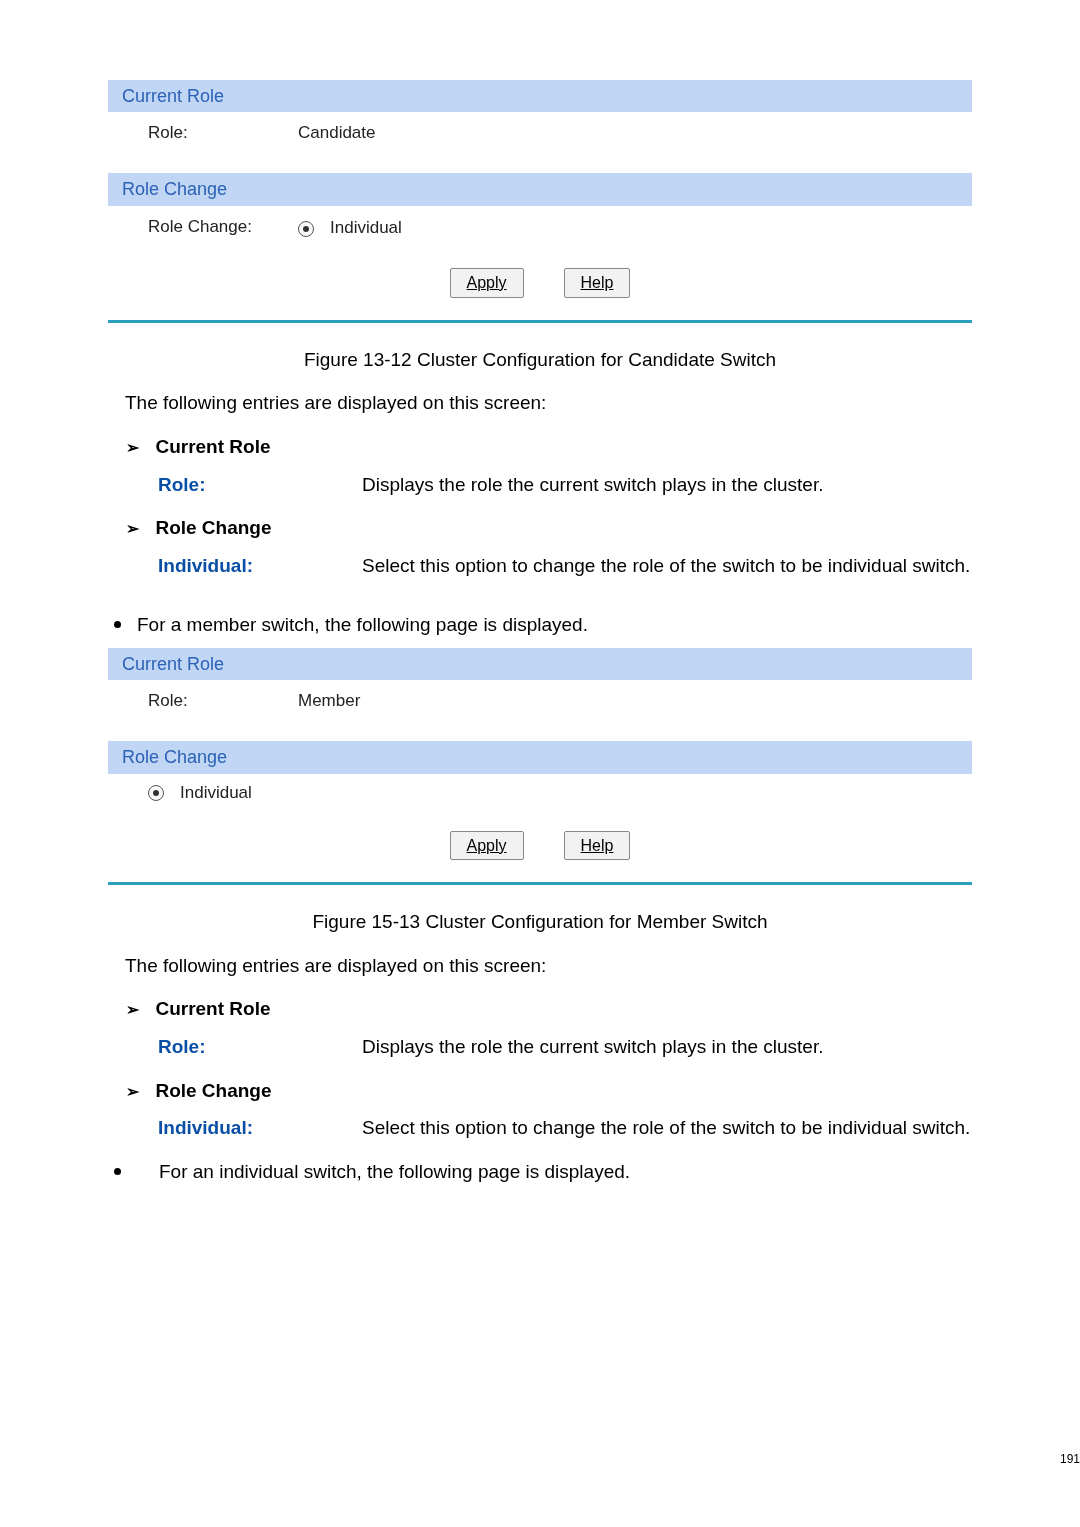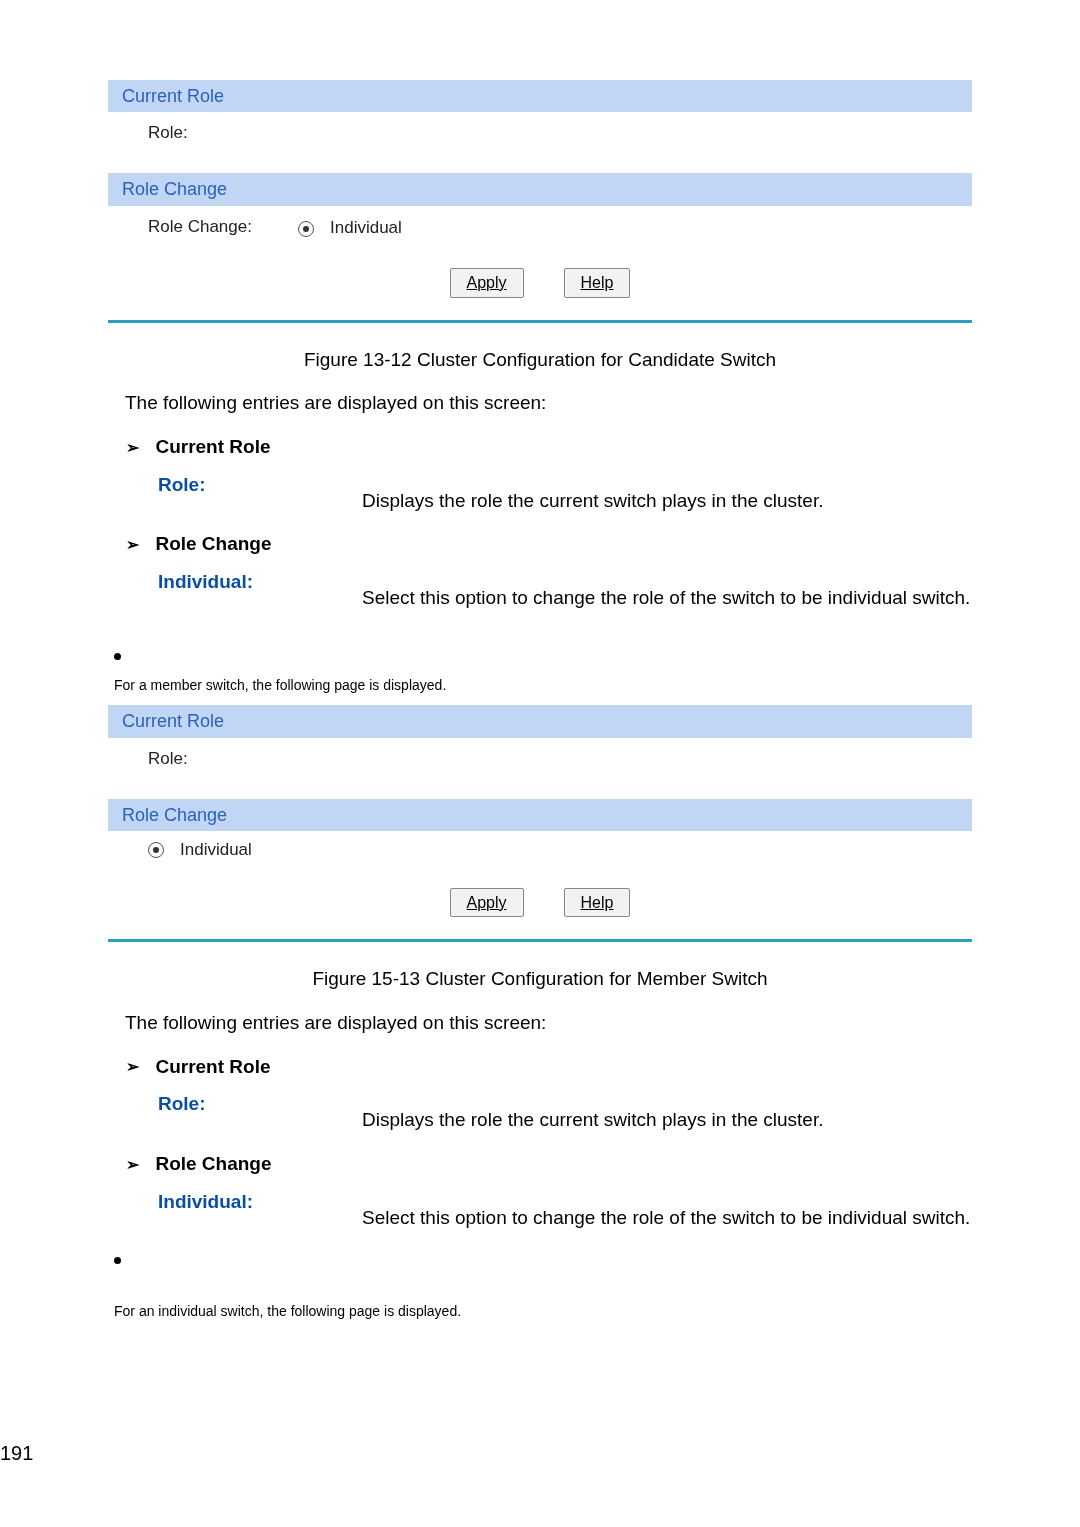--- a/index.html
+++ b/index.html
@@ -126,57 +126,56 @@
   }
   .entry-def .term {
     width: 204px;
     color: #0a4fa6;
     font-weight: bold;
     flex: none;
   }
   .entry-def .desc {
     flex: 1;
     text-align: justify;
-    margin-top: 16px;
   }
 
   .bulleted {
     display: flex;
     align-items: flex-start;
     gap: 16px;
     margin: 34px 0 10px 6px;
-    font-size: 14px;
-    flex-direction: column;
+    font-size: 19px;
   }
   .disc-bullet {
     width: 7px;
     height: 7px;
     background: #000;
     border-radius: 50%;
     margin-top: 9px;
     flex: none;
   }
 
   .page-number {
     position: absolute;
     bottom: 60px;
     left: 0;
     right: 0;
-    text-align: left;
-    font-size: 20px;
+    text-align: right;
+    font-size: 12px;
   }
 </style>
 </head>
 <body>
 
 <div class="ui-panel">
 
   <div class="ui-section-header">Current Role</div>
   <div class="ui-row">
     <div class="label">Role:</div>
+    <div class="value">Candidate</div>
   </div>
   <div class="ui-spacer"></div>
 
   <div class="ui-section-header">Role Change</div>
   <div class="ui-row">
     <div class="label">Role Change:</div>
     <div class="value">
       <span class="radio">
         <span class="radio-icon checked"></span>
         <span>Individual</span>
@@ -215,20 +214,21 @@
 <div class="bulleted">
   <span class="disc-bullet"></span>
   <span>For a member switch, the following page is displayed.</span>
 </div>
 
 <div class="ui-panel">
 
   <div class="ui-section-header">Current Role</div>
   <div class="ui-row">
     <div class="label">Role:</div>
+    <div class="value">Member</div>
   </div>
   <div class="ui-spacer"></div>
 
   <div class="ui-section-header">Role Change</div>
   <div class="ui-inline-radio">
     <span class="radio">
       <span class="radio-icon checked"></span>
       <span>Individual</span>
     </span>
   </div>

